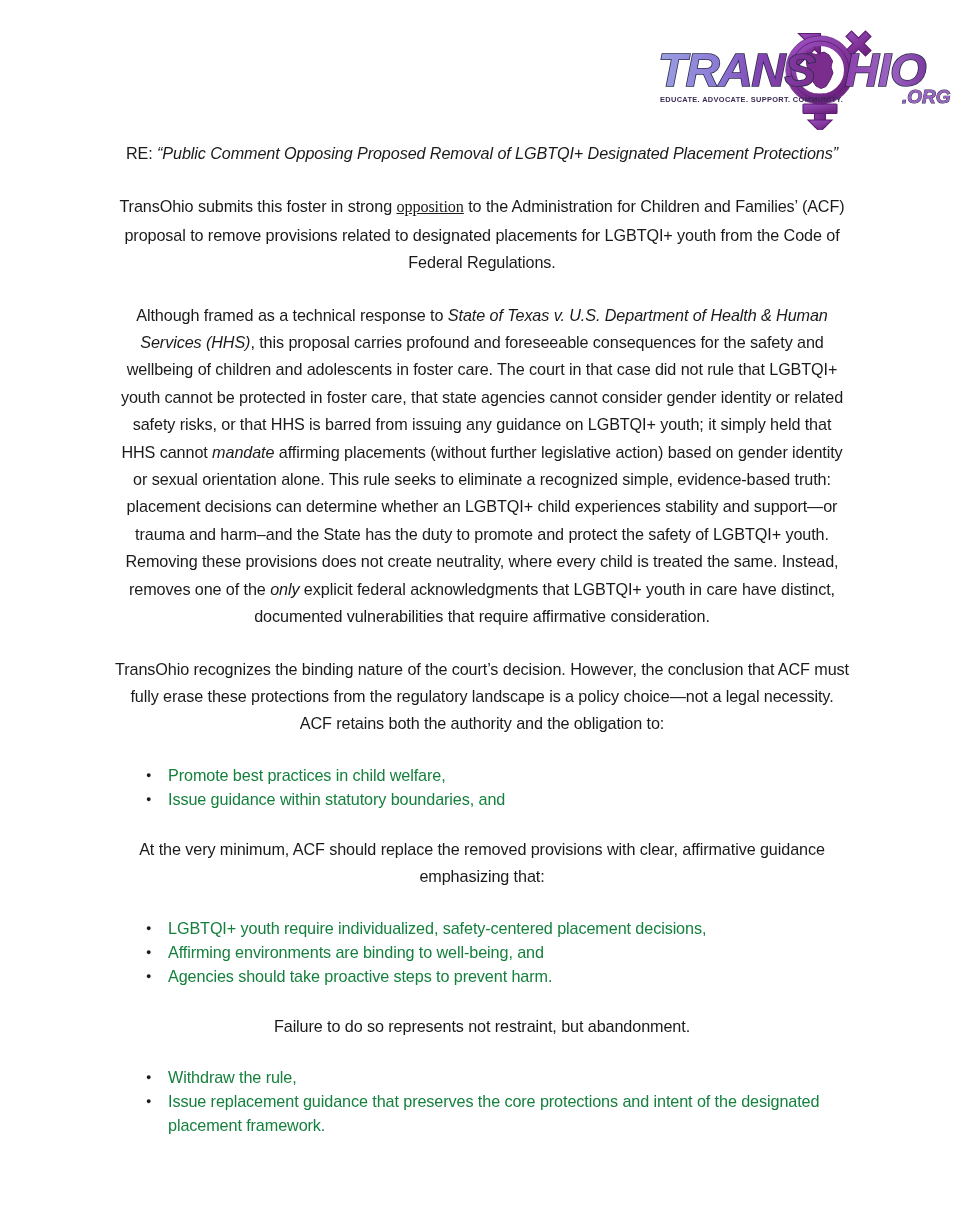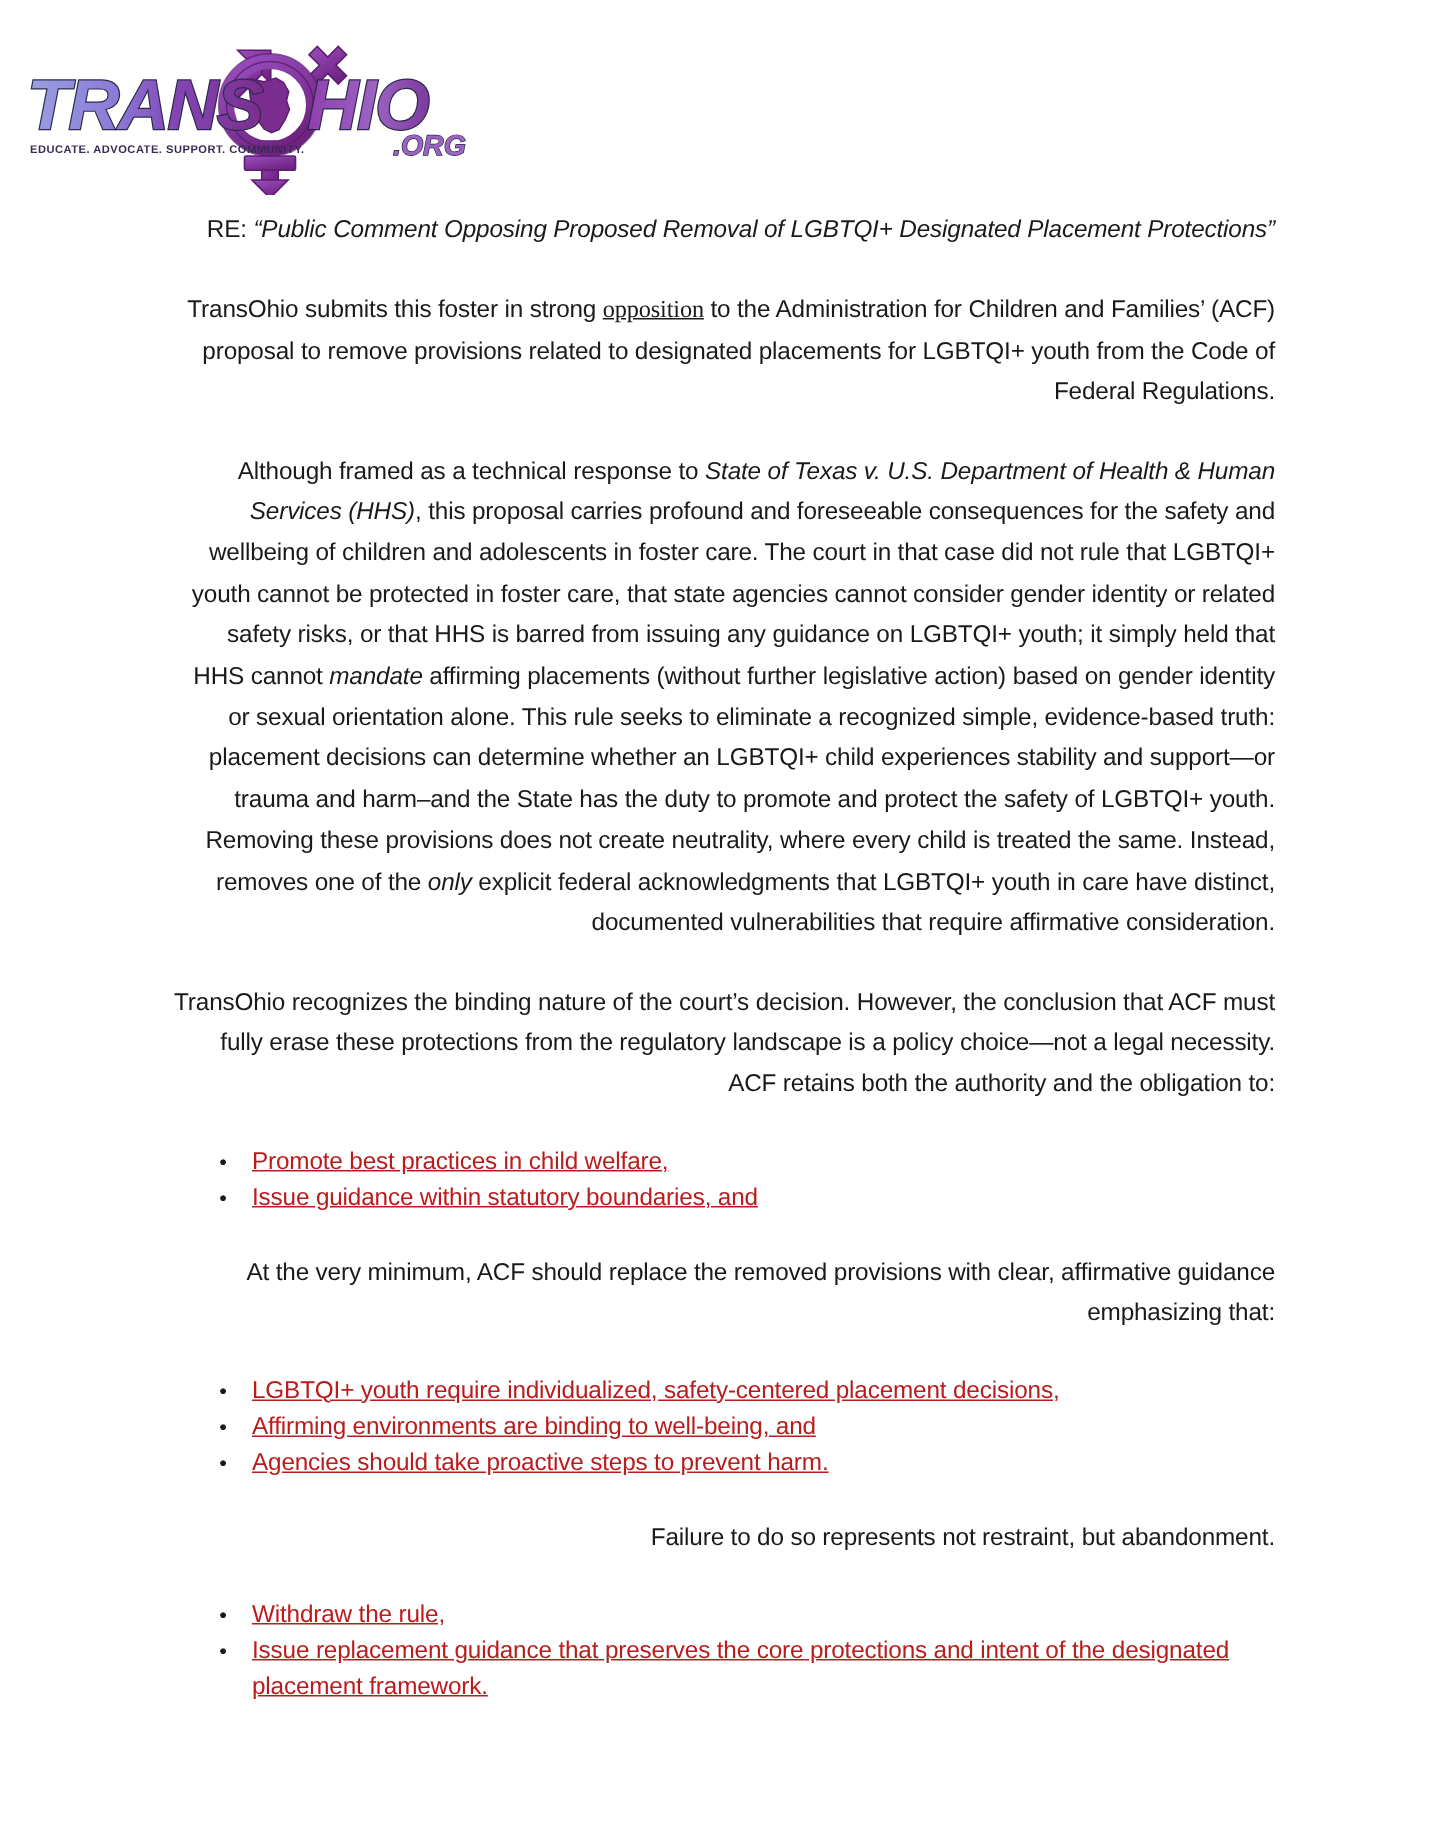--- a/index.html
+++ b/index.html
@@ -16,21 +16,21 @@
     overflow: hidden;
     position: relative;
   }
 
   
   .doc-header {
     width: 960px;
     height: 140px;
     display: flex;
     align-items: flex-start;
-    justify-content: flex-start;
+    justify-content: flex-end;
     padding-top: 8px;
     box-sizing: border-box;
   }
   .logo-wrap {
     position: relative;
     width: 320px;
     height: 122px;
   }
   .logo-svg {
     display: block;
@@ -42,21 +42,21 @@
   .doc-body {
     padding: 0 110px 0 114px;
     box-sizing: border-box;
     width: 960px;
   }
   .para {
     font-size: 16.2px;
     line-height: 27.4px;
     margin: 0 0 25px 0;
     color: #1a1a1a;
-    text-align: right;
+    text-align: center;
     letter-spacing: -0.1px;
   }
   .para.re-line {
     margin-bottom: 26px;
   }
   .para em,
   .para i {
     font-style: italic;
   }
   .para u {
@@ -67,23 +67,22 @@
     margin: 0 0 25px 0;
     padding: 0 0 0 32px;
     list-style: none;
   }
   ul.bullets li {
     font-size: 16.2px;
     line-height: 24px;
     margin: 0 0 0 0;
     padding: 0 0 0 22px;
     position: relative;
-    color: #b91c1c;
+    color: #15803d;
     letter-spacing: -0.1px;
-    text-decoration: underline;
   }
   ul.bullets li::before {
     content: "\25CF";
     position: absolute;
     left: 0;
     top: 0;
     font-size: 9px;
     line-height: 24px;
     color: #1a1a1a;
   }

